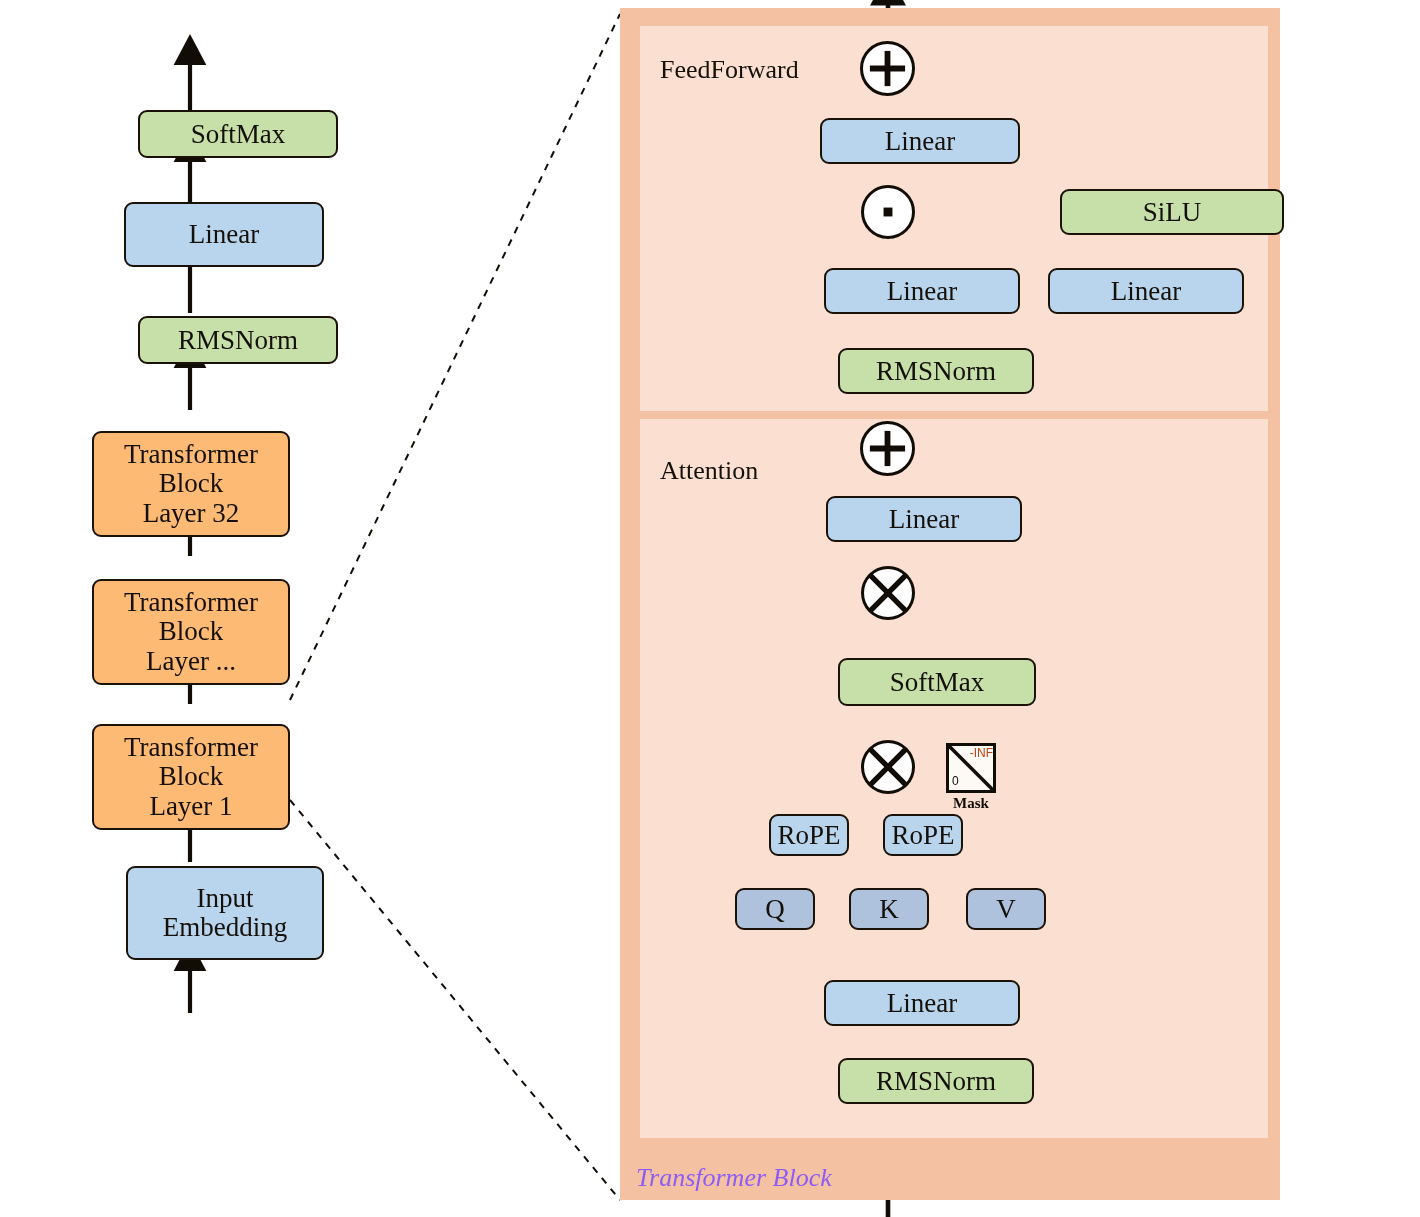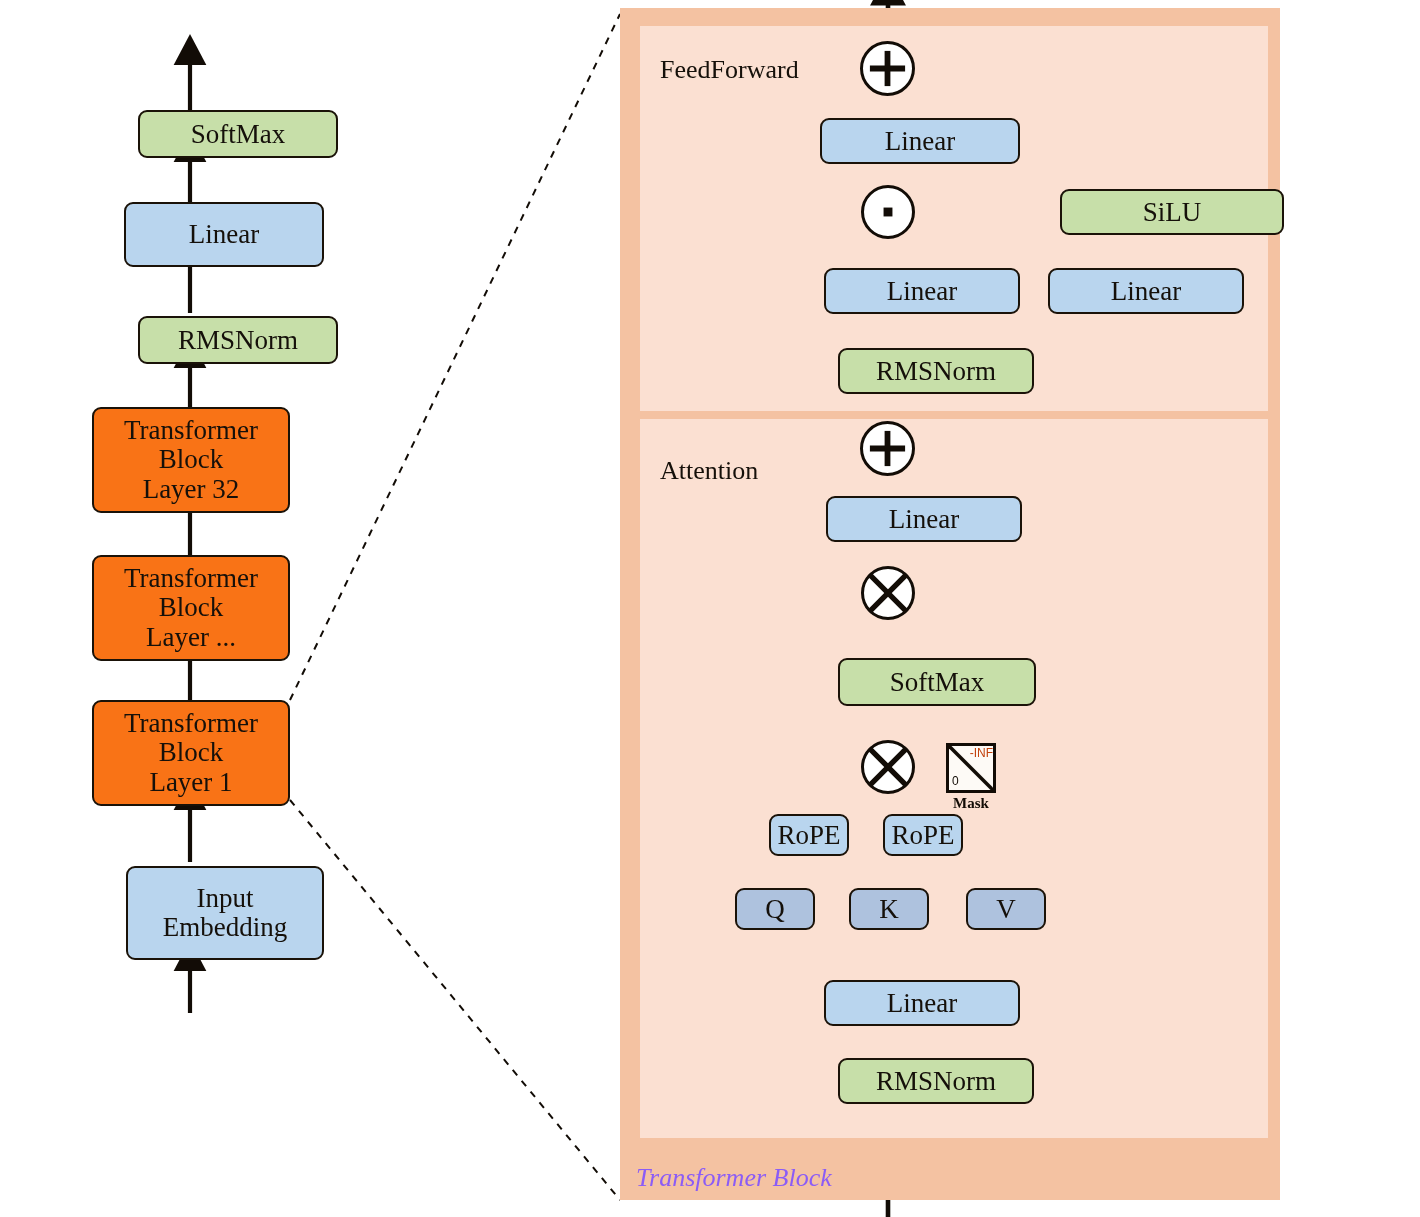--- a/index.html
+++ b/index.html
@@ -16,21 +16,21 @@
         border-radius:9px;display:flex;flex-direction:column;
         align-items:center;justify-content:center;
         color:#15100a;line-height:1.06;text-align:center;}
   .node .t1{font-size:27px;}
   .node .t2{font-size:27px;}
   .node .sub{font-size:27px;margin-top:2px;}
 
   .blue{background:#b9d5ee;margin-left:34px;}
   .blue-qkv{background:#aec2de;}
   .green{background:#c7dfa9;margin-left:48px;}
-  .orange{background:#f97316;}
+  .orange{background:#fdba74;margin-top:24px;}
 
   
   .outer-block{position:absolute;box-sizing:border-box;background:#f4c2a2;}
   .inner-panel{position:absolute;box-sizing:border-box;background:#fbe0d2;}
   .panel-label{position:absolute;font-size:26px;color:#15100a;white-space:nowrap;}
   .outer-label{position:absolute;font-size:26px;color:#8b5cf6;white-space:nowrap;font-style:italic;}
 
   
   .op{position:absolute;box-sizing:border-box;border-radius:50%;
       background:#ffffff;border:3.4px solid #120c06;}

